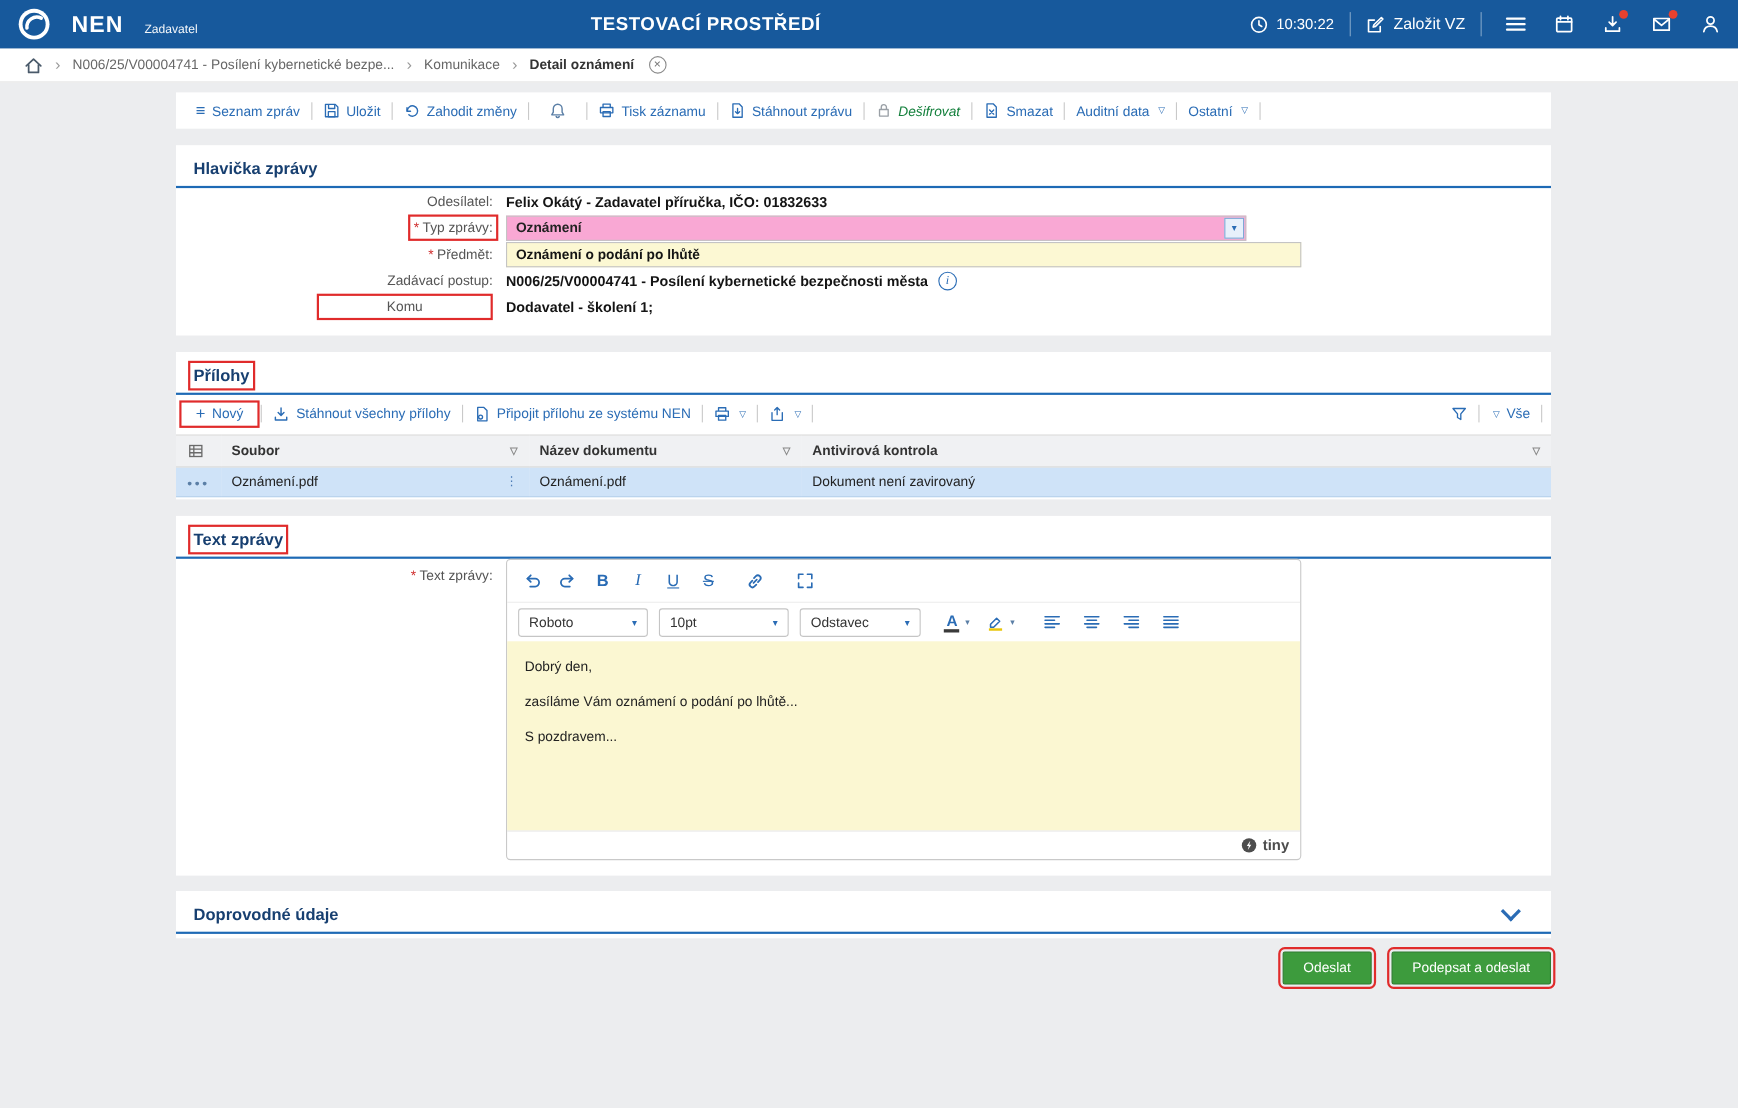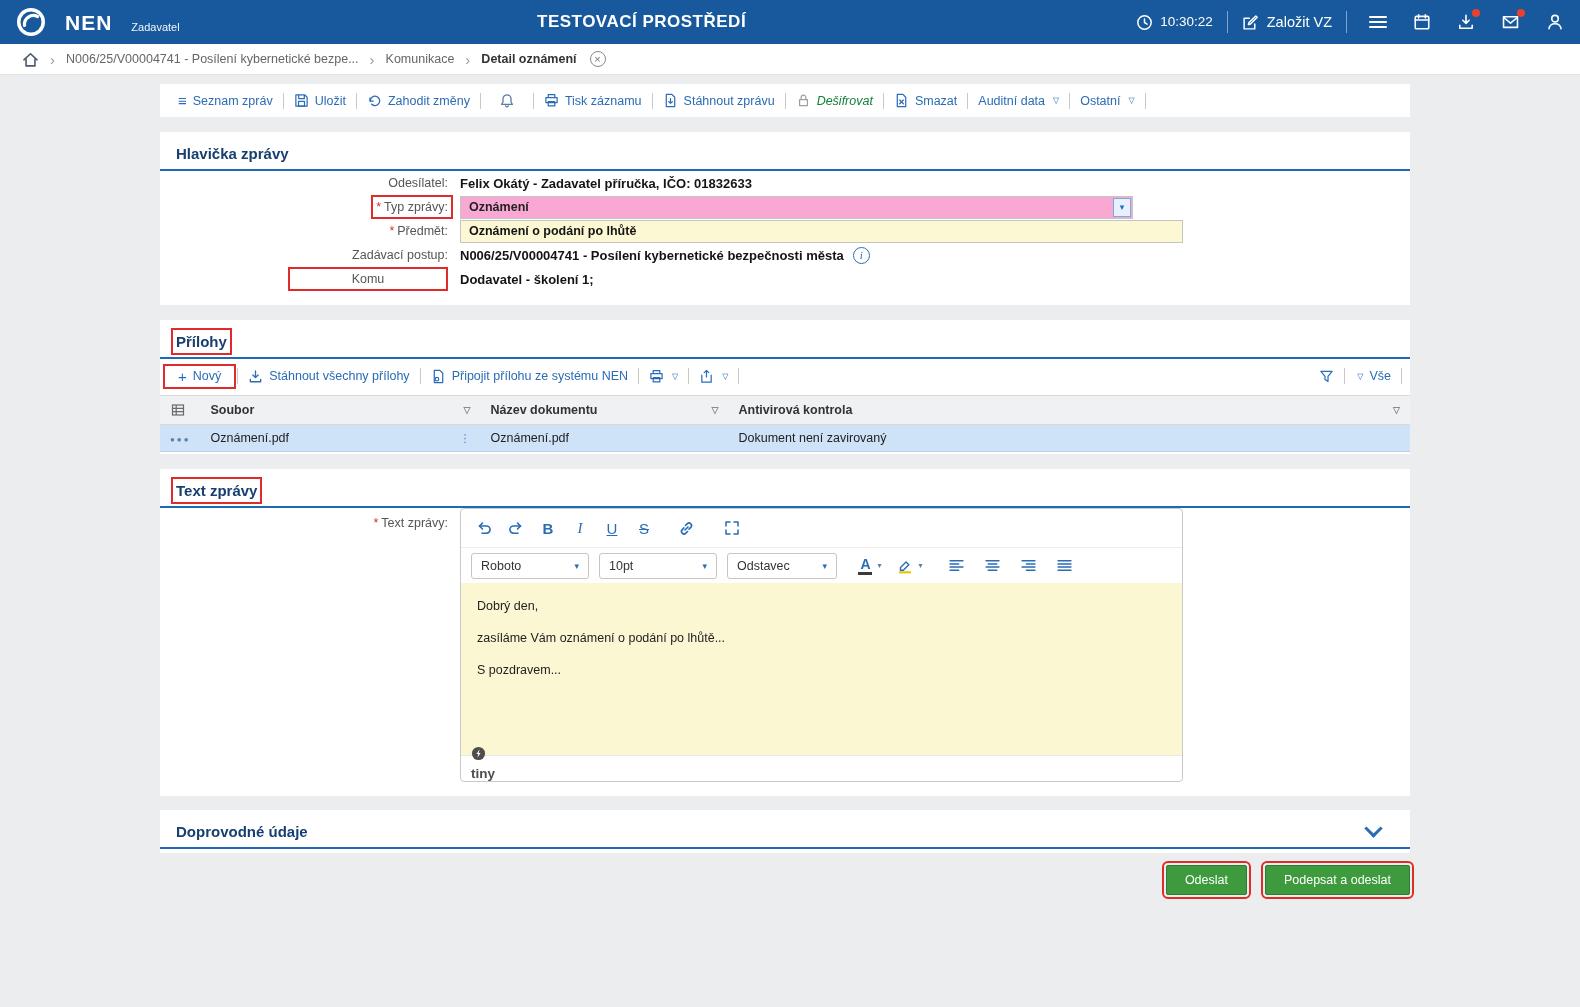--- a/index.html
+++ b/index.html
@@ -95,21 +95,21 @@
   .dd .dd-caret { color:#2a6cb5; font-size:9px; margin-left:10px; }
   .dd-font { width:118px; } .dd-size { width:118px; } .dd-block { width:110px; }
   .color-btn { gap:3px; }
   .colA-wrap { display:flex; flex-direction:column; align-items:center; line-height:1; }
   .colA { font-weight:bold; font-size:14px; color:#2a6cb5; }
   .color-bar { width:14px; height:3px; background:#3a3a3a; margin-top:1px; }
   .mini-caret { color:#5b7fa6; font-size:8px; margin-left:2px; }
   .align-group { display:flex; gap:6px; margin-left:6px; }
   .ed-content { background:#fbf7d2; height:172px; padding:14px 16px; font-size:12.5px; color:#222; line-height:1.45; cursor:text; }
   .ed-content p { margin:0 0 14px; }
-  .ed-footer { height:26px; border-top:1px solid #e8e8e8; display:flex; align-items:flex-start; justify-content:flex-end; padding:0 10px; gap:5px;flex-direction:column; }
+  .ed-footer { height:26px; border-top:1px solid #e8e8e8; display:flex; align-items:center; justify-content:flex-end; padding:0 10px; gap:5px; }
   .tiny-name { font-weight:bold; font-size:13.5px; color:#4d4d4d; }
 
   
   .chev { width:13px; height:13px; border-right:3px solid #2a6cb5; border-bottom:3px solid #2a6cb5; transform:rotate(45deg); margin:-6px 14px 0 auto; cursor:pointer; }
   .card.slim { padding-bottom:4px; margin-top:14px; }
 
   
   .footer-row { margin-top:12px; display:flex; justify-content:flex-end; gap:18px; }
   .btn-green { background:#3d9b3d; border:1px solid #2f7d32; color:#fff; height:30px; padding:0 18px; font-size:12.5px; border-radius:2px; }
   .btn-green.annot { outline-offset:2px; }

